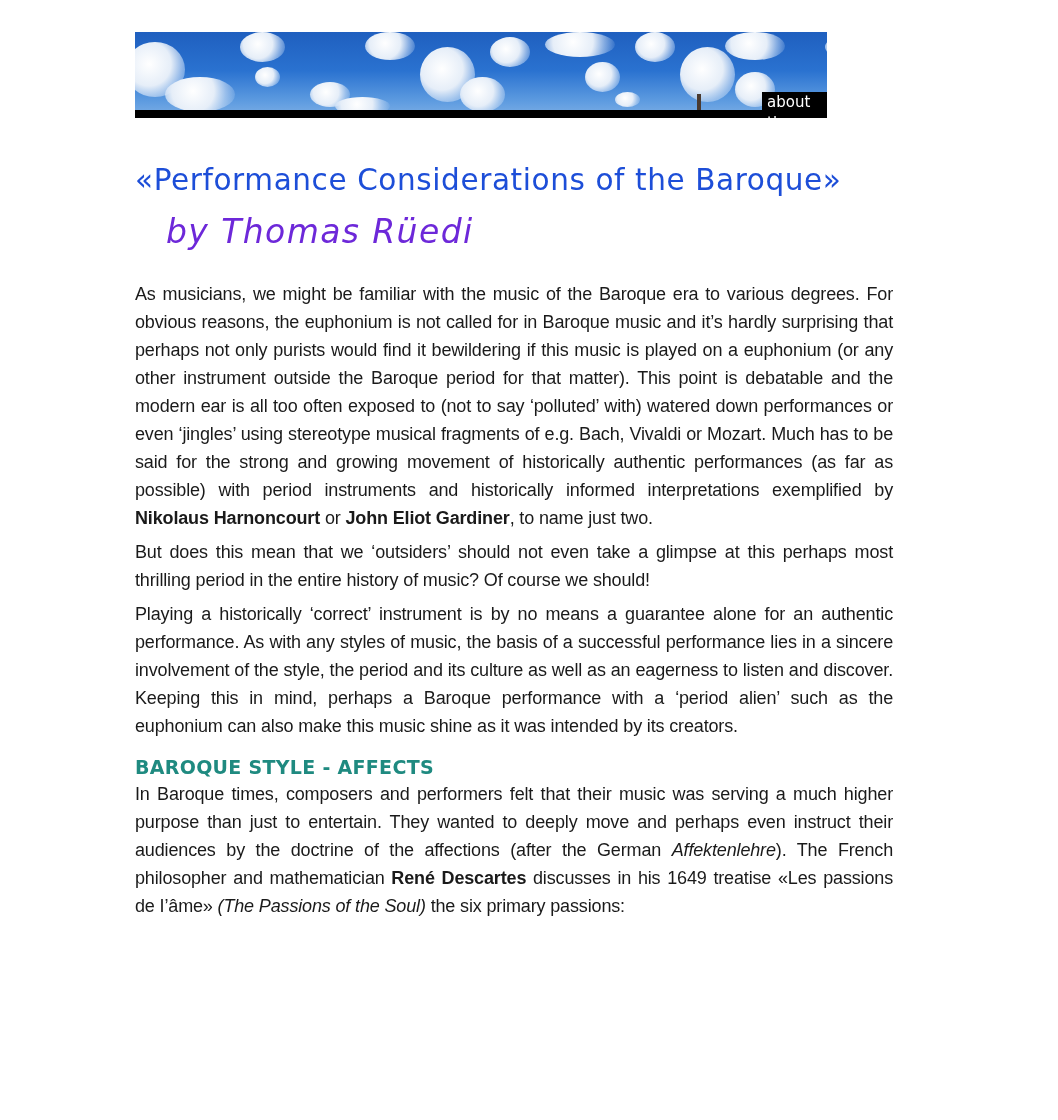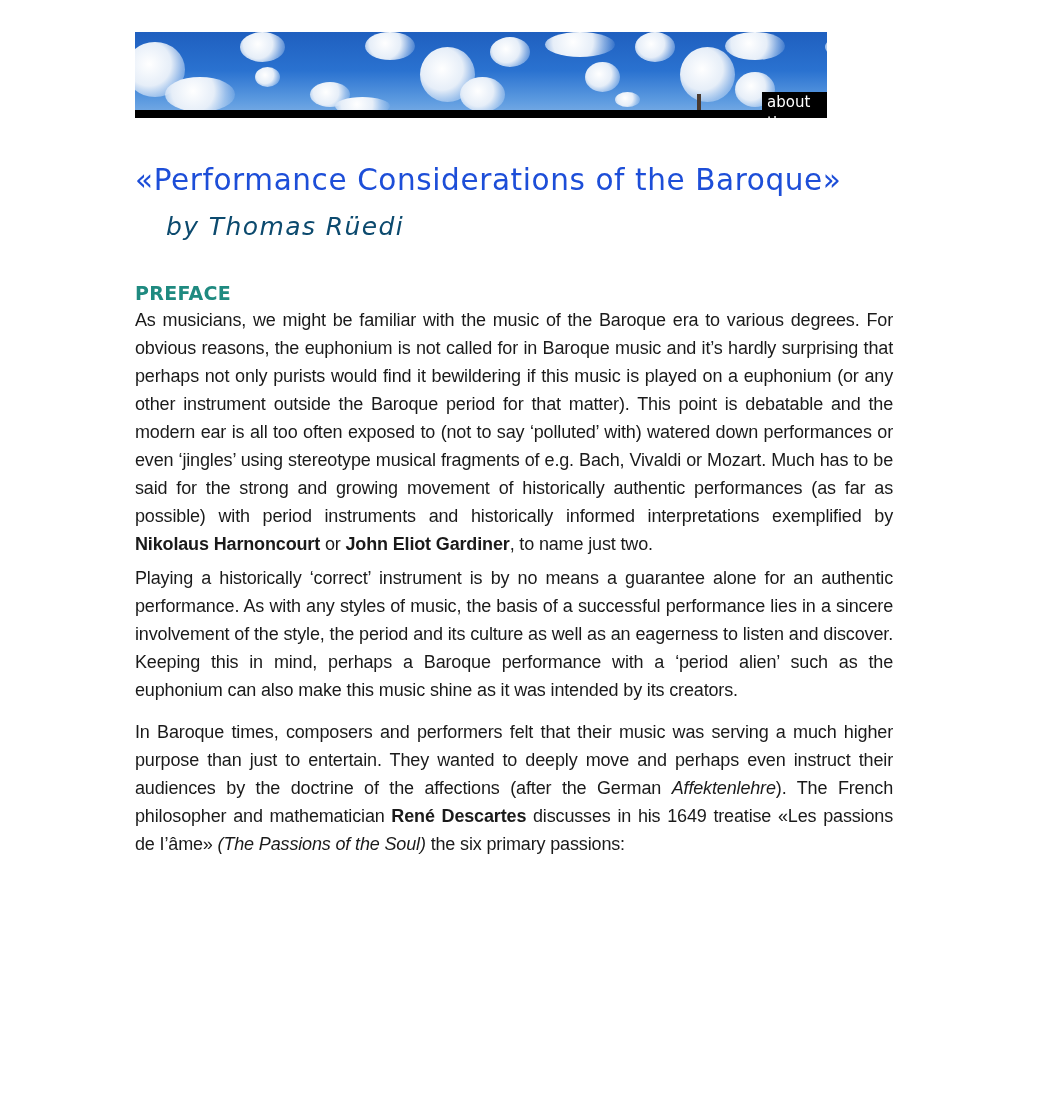--- a/index.html
+++ b/index.html
@@ -12,21 +12,21 @@
                      background: radial-gradient(circle at 40% 40%, #ffffff 0%, #e6eef8 45%, rgba(200,220,245,0.6) 70%, rgba(200,220,245,0) 100%); }
     .banner .strip { position: absolute; left: 0; right: 0; bottom: 0; height: 8px; background: #000; }
     .banner .figure { position: absolute; left: 562px; top: 62px; width: 4px; height: 16px; background: #4a3a30; }
     .banner .label { position: absolute; left: 627px; bottom: 6px; height: 20px; padding: 0 5px;
                      background: #000; color: #fff; font-size: 15px; line-height: 21px;
                      font-family: "DejaVu Sans", sans-serif; }
     .title { position: absolute; left: 0; top: 131px; margin: 0; font-weight: normal;
              color: #1d4ed8; font-size: 29.5px; letter-spacing: 0.6px; white-space: nowrap;
              font-family: "DejaVu Sans", sans-serif; }
     .byline { position: absolute; left: 31px; top: 180px; margin: 0; font-style: italic;
-              color: #0c4a6e; font-size: 25px; letter-spacing: 1.4px; white-space: nowrap; font-weight: normal; }
+              color: #6d28d9; font-size: 33px; letter-spacing: 1.4px; white-space: nowrap; font-weight: normal; }
     .content { position: absolute; left: 0; top: 248px; width: 758px; }
     h2.section { margin: 0; color: #1f8a80; font-size: 19px; font-weight: bold; letter-spacing: 0.3px; line-height: 26px; }
     p { margin: 0 0 6px 0; font-size: 18px; line-height: 28px; text-align: justify; letter-spacing: -0.15px;
         font-family: "Liberation Sans", sans-serif; font-stretch: condensed; }
     .gap { height: 8px; }
     b { font-weight: bold; }
   </style>
 </head>
 <body>
 
@@ -56,19 +56,20 @@
     <div class="cloud" style="left:720px;top:55px;width:30px;height:15px;"></div>
     <div class="figure"></div>
     <div class="strip"></div>
     <div class="label">about the music</div>
   </div>
 
   <h1 class="title">«Performance Considerations of the Baroque»</h1>
   <h3 class="byline">by Thomas Rüedi</h3>
 
   <div class="content">
-    <h2 class="section">PREFACE</h2>
     <p><span>As musicians, we might be familiar with the music of the Baroque era to various degrees. For obvious reasons, the euphonium is not called for in Baroque music and it’s hardly surprising that perhaps not only purists would find it bewildering if this music is played on a euphonium (or any other instrument outside the Baroque period for that matter). This point is debatable and the modern ear is all too often exposed to (not to say ‘polluted’ with) watered down performances or even ‘jingles’ using stereotype musical fragments of e.g. Bach, Vivaldi or Mozart. Much has to be said for the strong and growing movement of historically authentic performances (as far as possible) with period instruments and historically informed interpretations exemplified by </span><b>Nikolaus Harnoncourt</b><span> or </span><b>John Eliot Gardiner</b><span>, to name just two.</span></p>
+    <p>But does this mean that we ‘outsiders’ should not even take a glimpse at this per­haps most thrilling period in the entire history of music? Of course we should!</p>
     <p>Playing a historically ‘correct’ instrument is by no means a guarantee alone for an authentic performance. As with any styles of music, the basis of a successful per­formance lies in a sincere involvement of the style, the period and its culture as well as an eagerness to listen and discover. Keeping this in mind, perhaps a Baroque performance with a ‘period alien’ such as the euphonium can also make this music shine as it was intended by its creators.</p>
     <div class="gap"></div>
+    <h2 class="section">BAROQUE STYLE - AFFECTS</h2>
     <p><span>In Baroque times, composers and performers felt that their music was serving a much higher purpose than just to entertain. They wanted to deeply move and per­haps even instruct their audiences by the doctrine of the affections (after the Ger­man </span><i>Affektenlehre</i><span>). The French philosopher and mathematician </span><b>René Descartes</b><span> discusses in his 1649 treatise «Les passions de I’âme» </span><i>(The Passions of the Soul)</i><span> the six primary passions:</span></p>
   </div>
 </div>
 
 </body></html>

